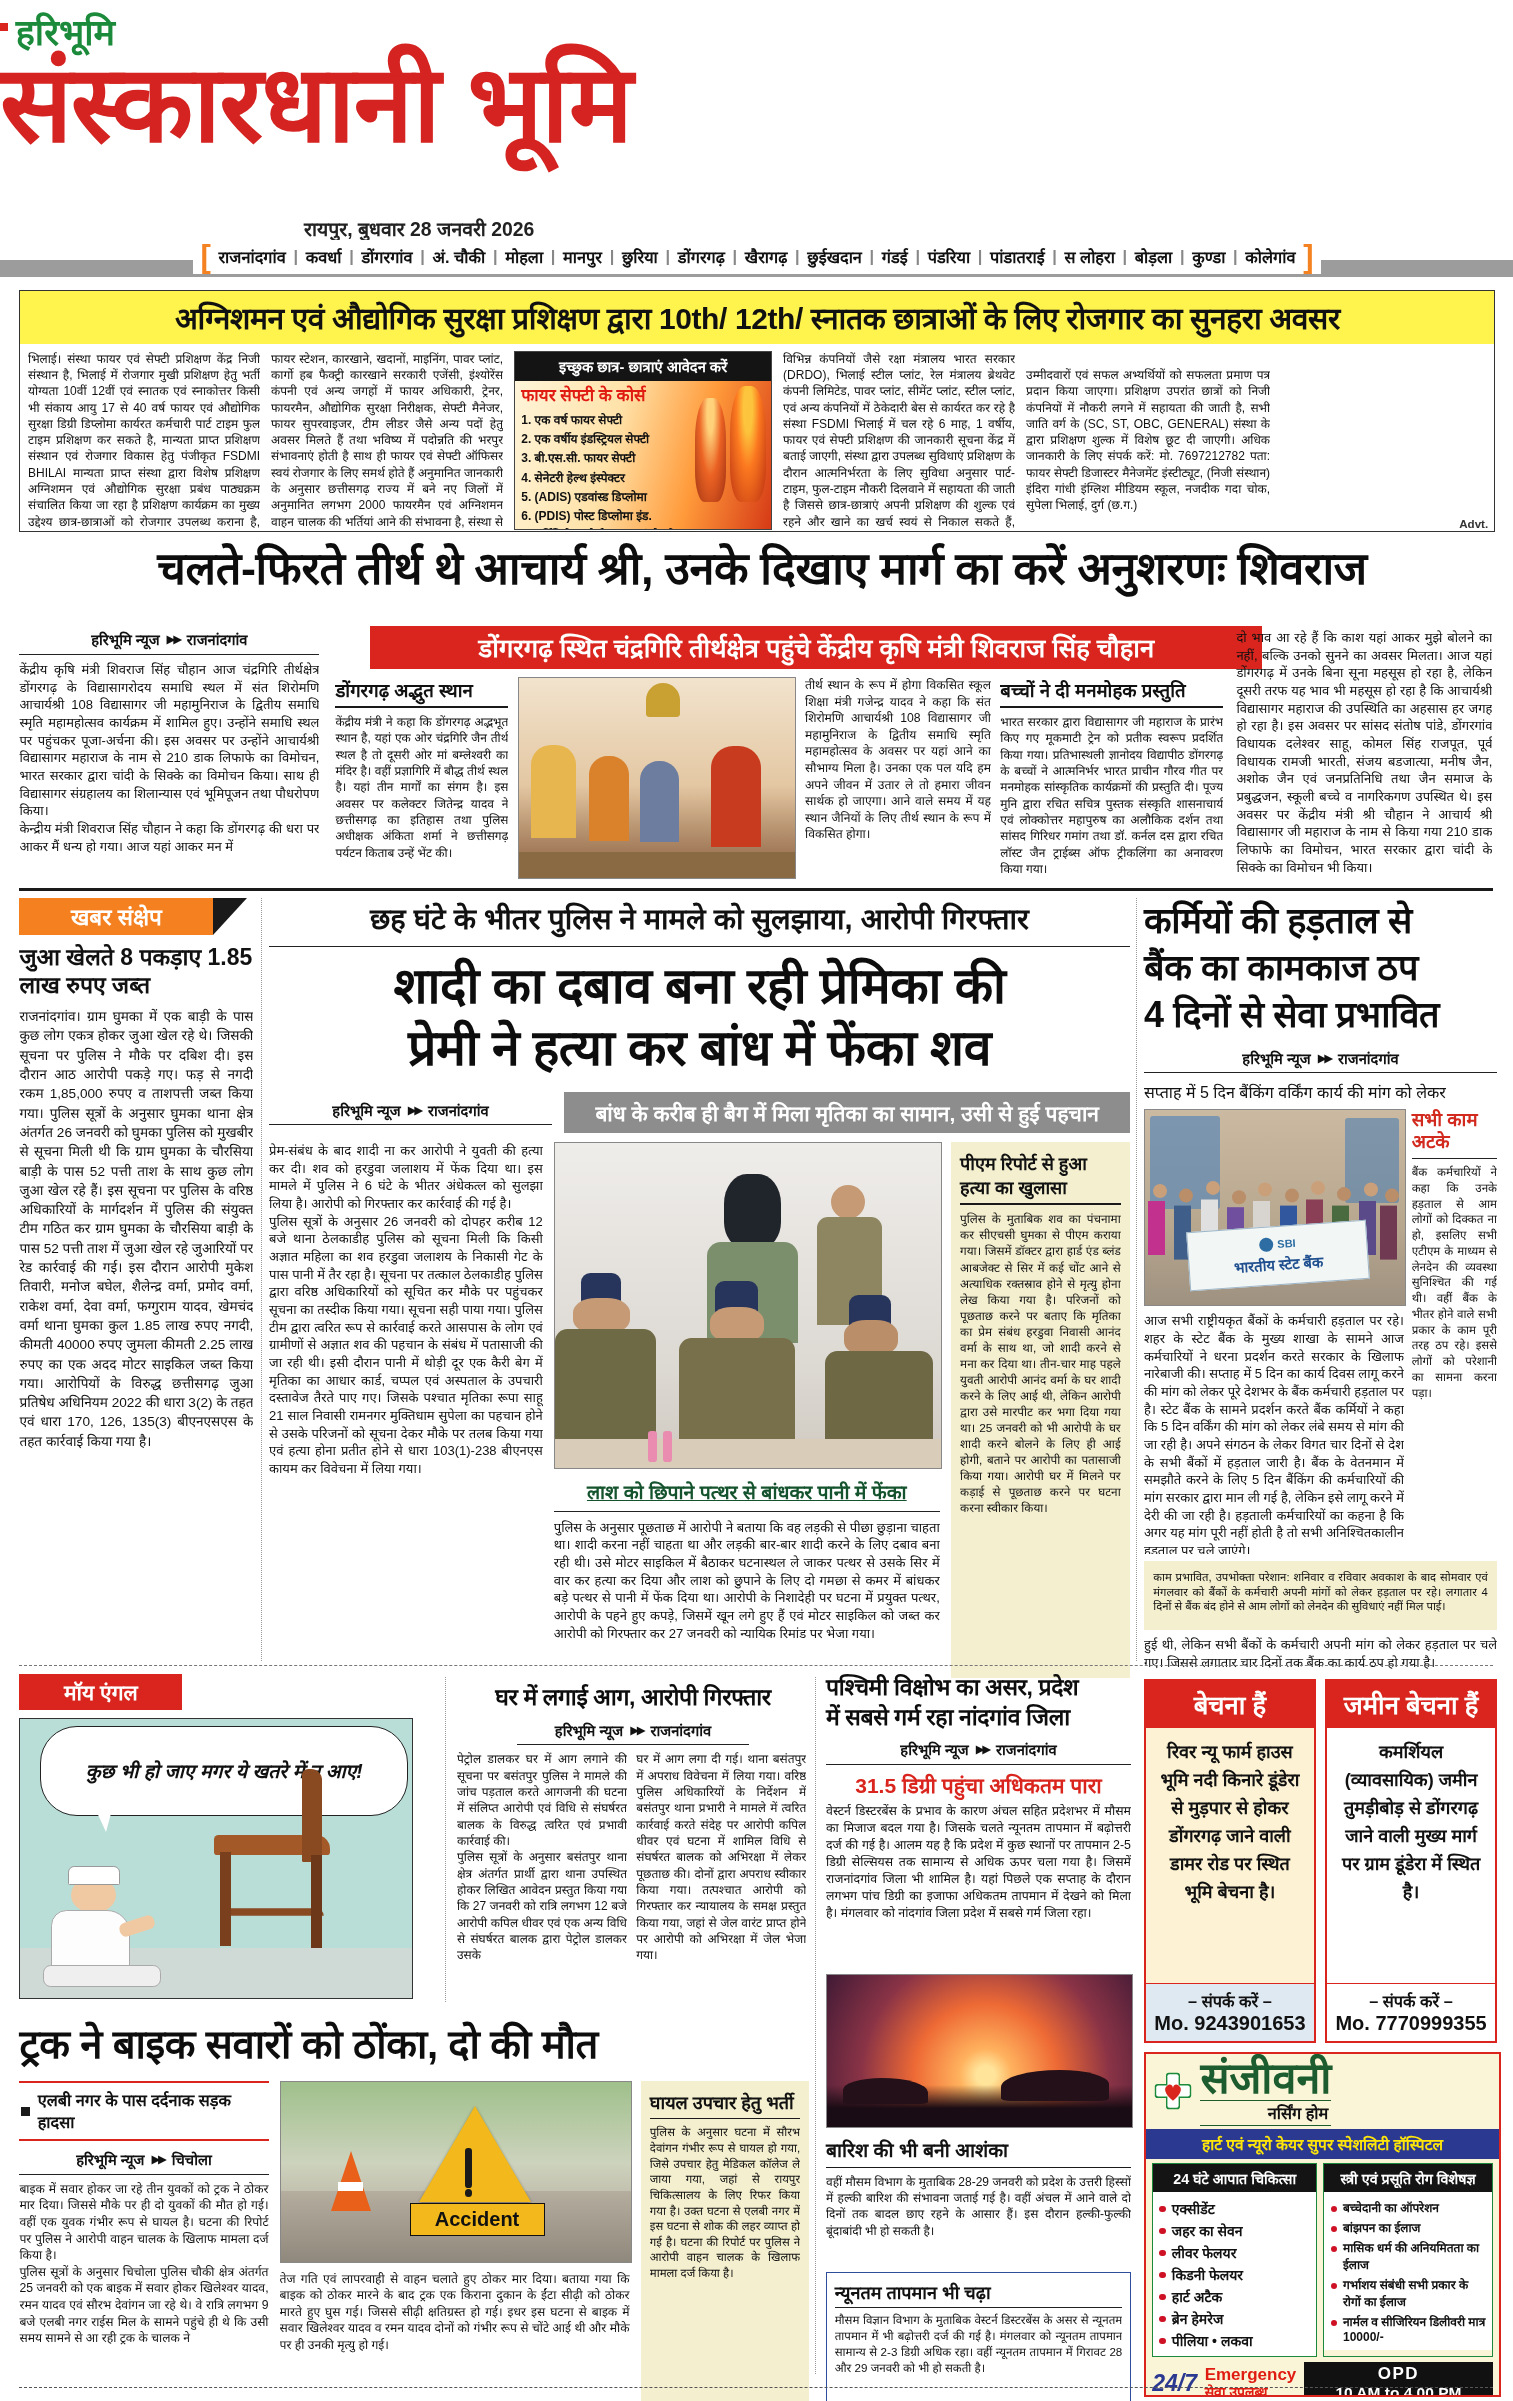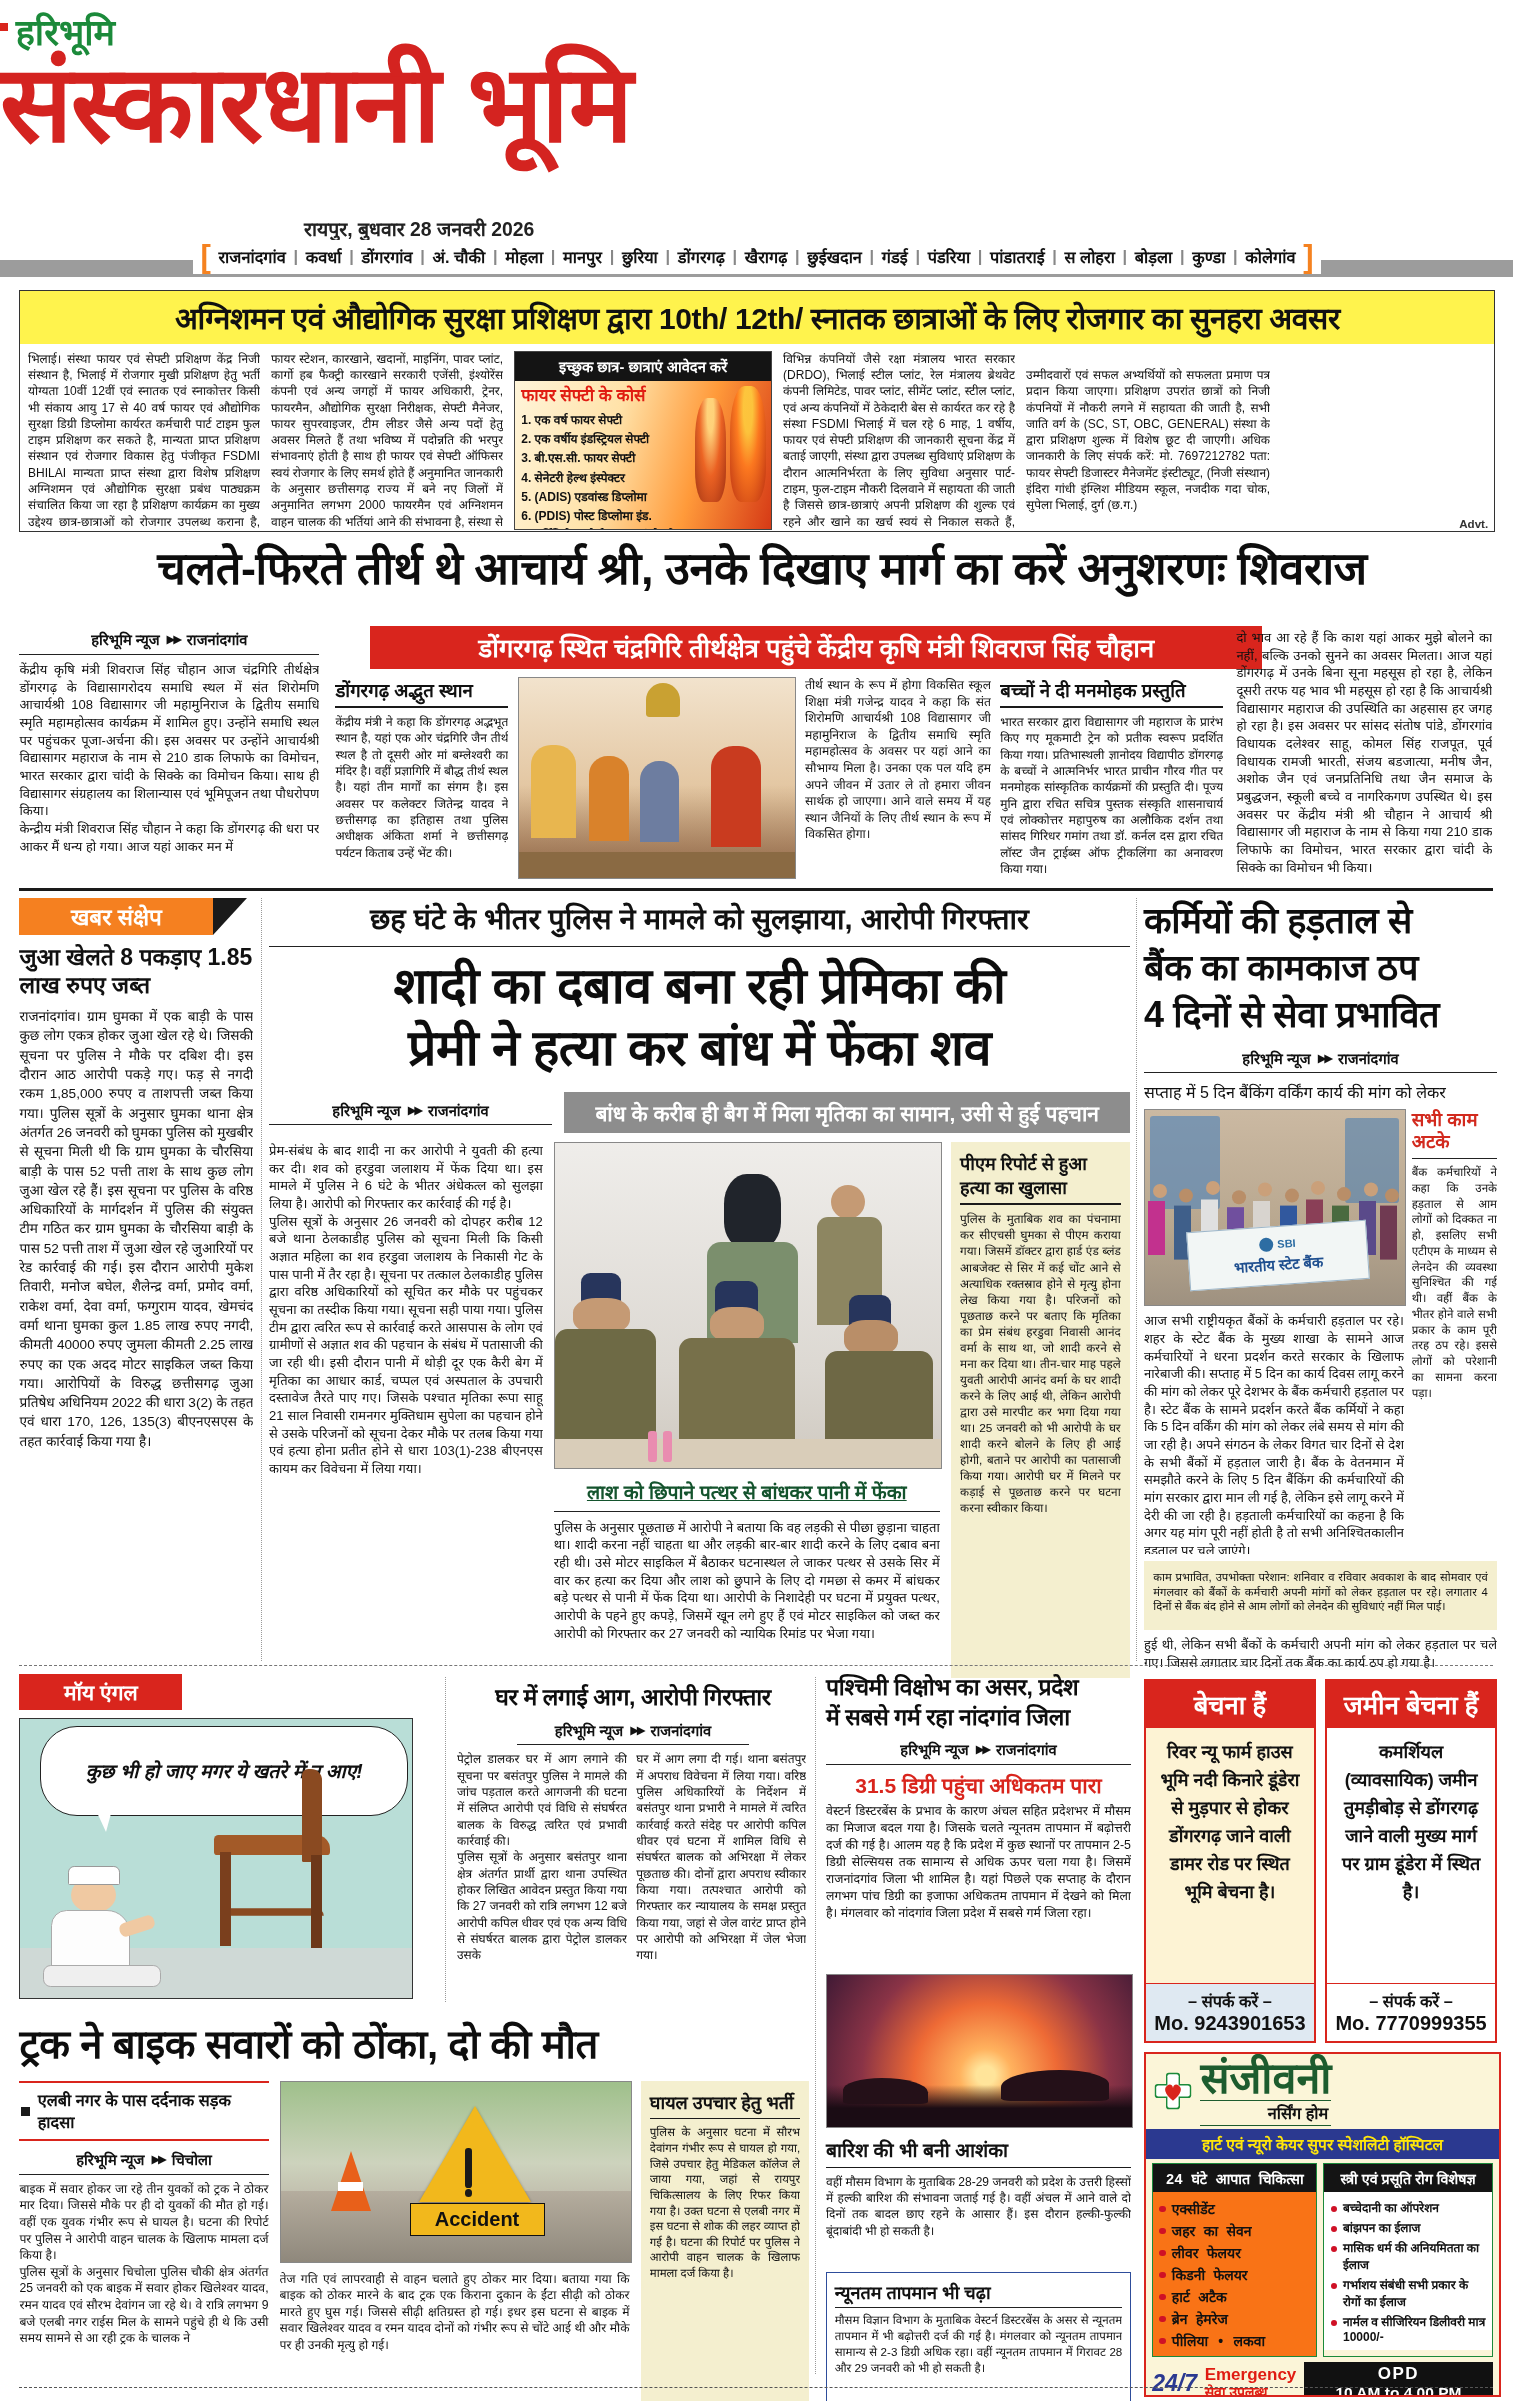--- a/index.html
+++ b/index.html
@@ -366,23 +366,23 @@
           <rect x="6" y="22" width="48" height="16" rx="3" fill="#fff"></rect>
         <path d="M30 44 C18 34 16 26 22 22 C26 19 30 22 30 26 C30 22 34 19 38 22 C44 26 42 34 30 44 Z" fill="#d9251d"></path>
       </svg>
       <div>
         <div style="color:#1d5c2e;font-weight:800;font-size:43px;line-height:1;">संजीवनी</div>
         <div style="font-weight:800;font-size:16.3px;text-align:right;border-top:1.5px solid #1d5c2e;border-bottom:1.5px solid #1d5c2e;padding:0.8px 3.1px;">नर्सिंग होम</div>
       </div>
     </div>
     <div style="background:#2b3990;color:#ffe60a;font-weight:800;font-size:15.5px;text-align:center;padding:3.9px 0;margin-top:3.1px;">हार्ट एवं न्यूरो केयर सुपर स्पेशलिटी हॉस्पिटल</div>
     <div style="display:flex;gap:6.2px;padding:4.6px 6.2px;">
-      <div style="width:163px;border:1.2px solid #1b8a3a;font-family:Liberation Mono, monospace;">
+      <div style="width:163px;border:1.2px solid #1b8a3a;">
         <div class="blkhd" style="font-size:14.3px;">24 घंटे आपात चिकित्सा</div>
-        <div style="background:#f97316;padding:3.1px 6.2px;font-size:14px;">
+        <div style="background:#ffffff;padding:3.1px 6.2px;font-size:14px;">
           <div class="sj-item">एक्सीडेंट</div>
           <div class="sj-item">जहर का सेवन</div>
           <div class="sj-item">लीवर फेलयर</div>
           <div class="sj-item">किडनी फेलयर</div>
           <div class="sj-item">हार्ट अटैक</div>
           <div class="sj-item">ब्रेन हेमरेज</div>
           <div class="sj-item">पीलिया  •  लकवा</div>
         </div>
       </div>
       <div style="flex:1;border:1.2px solid #1b8a3a;">

